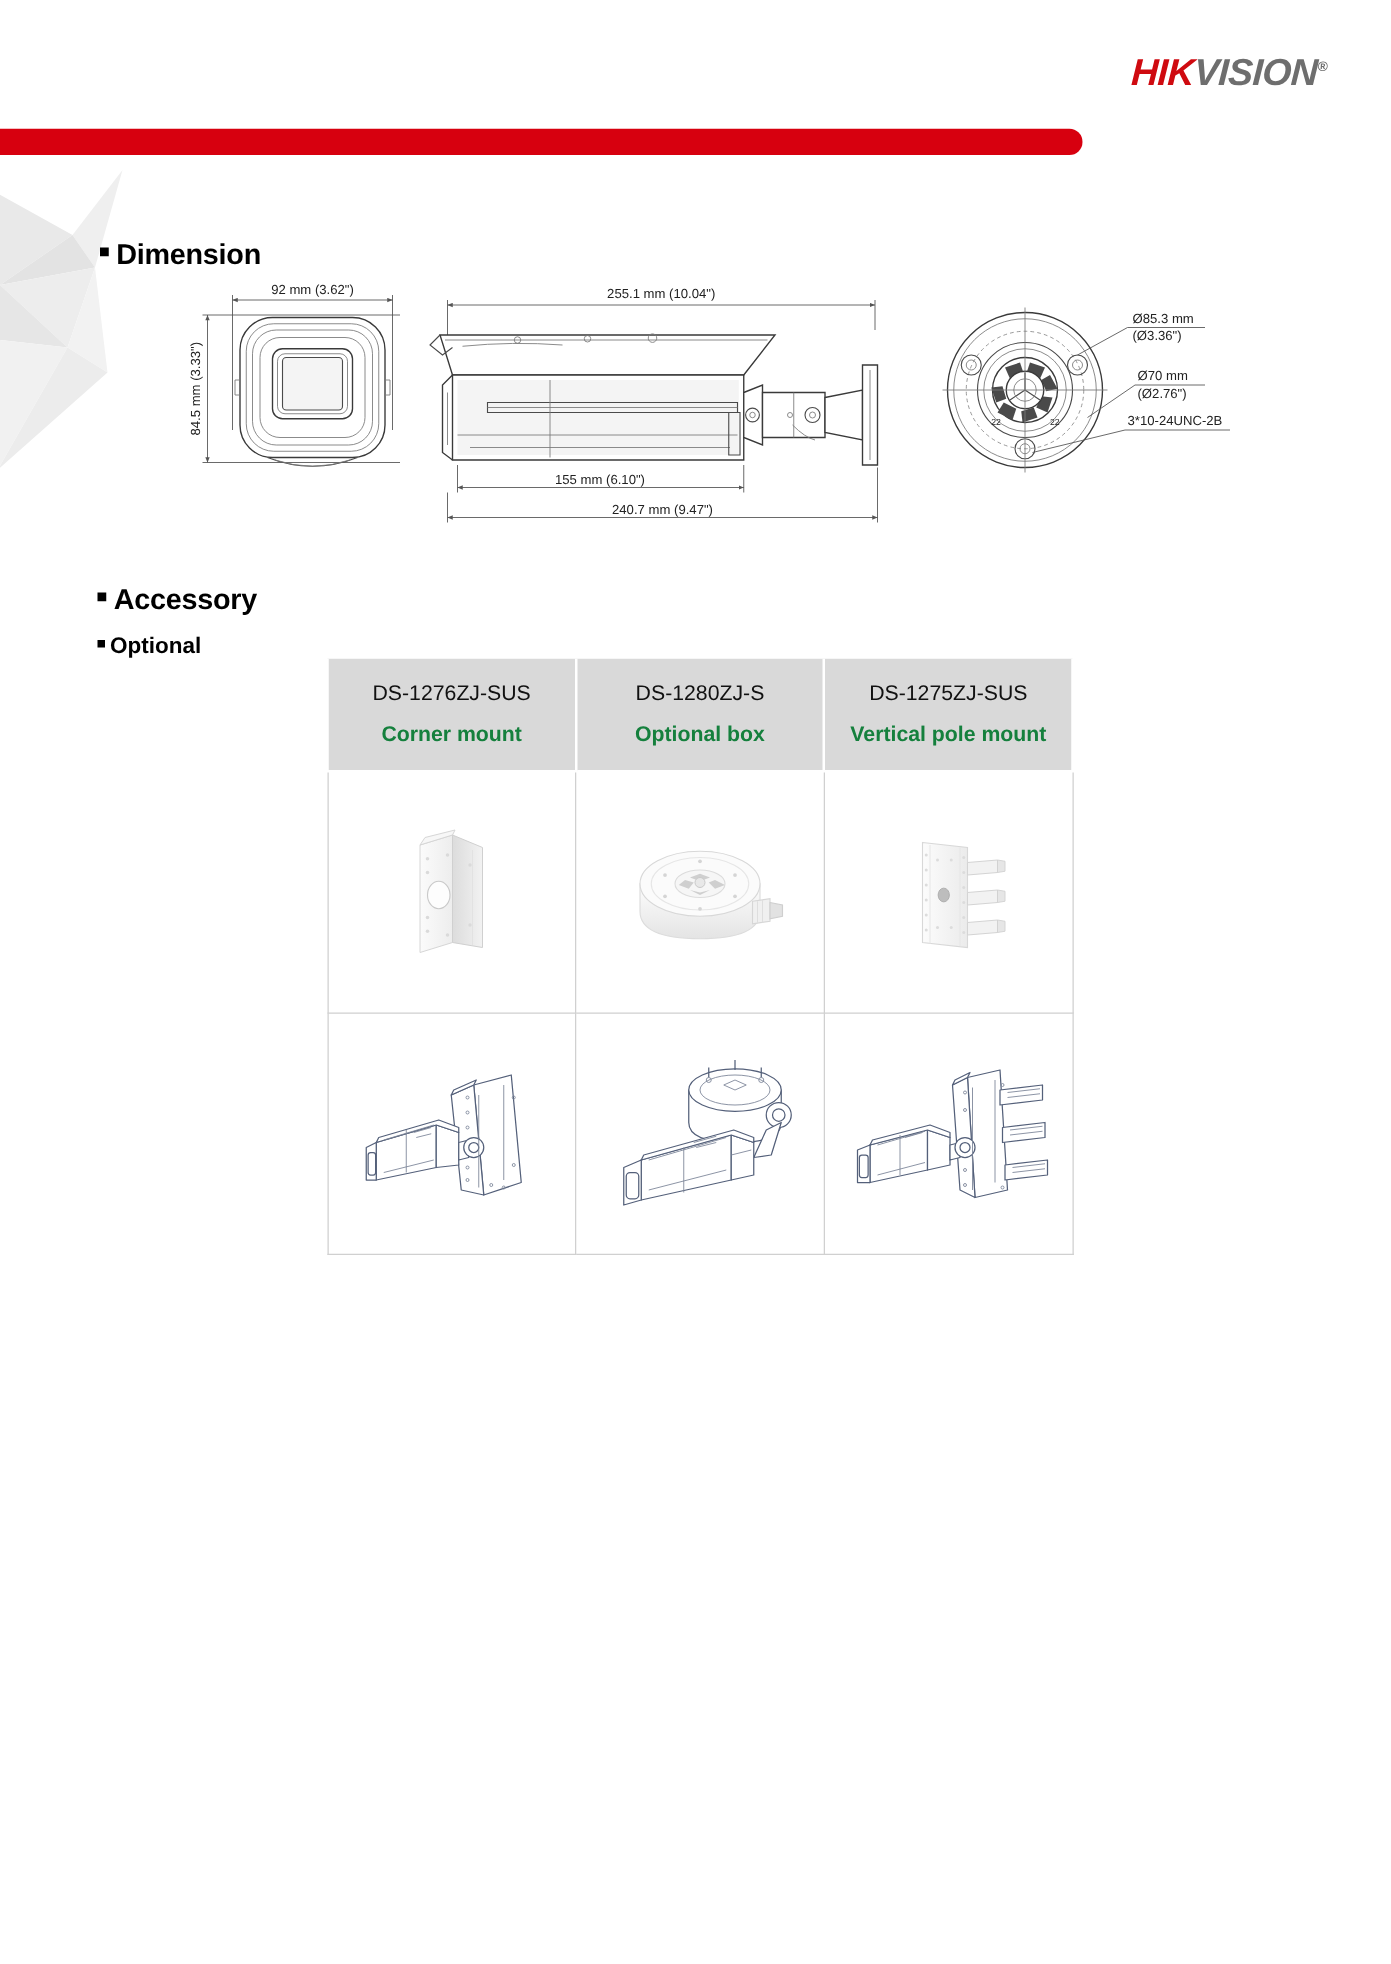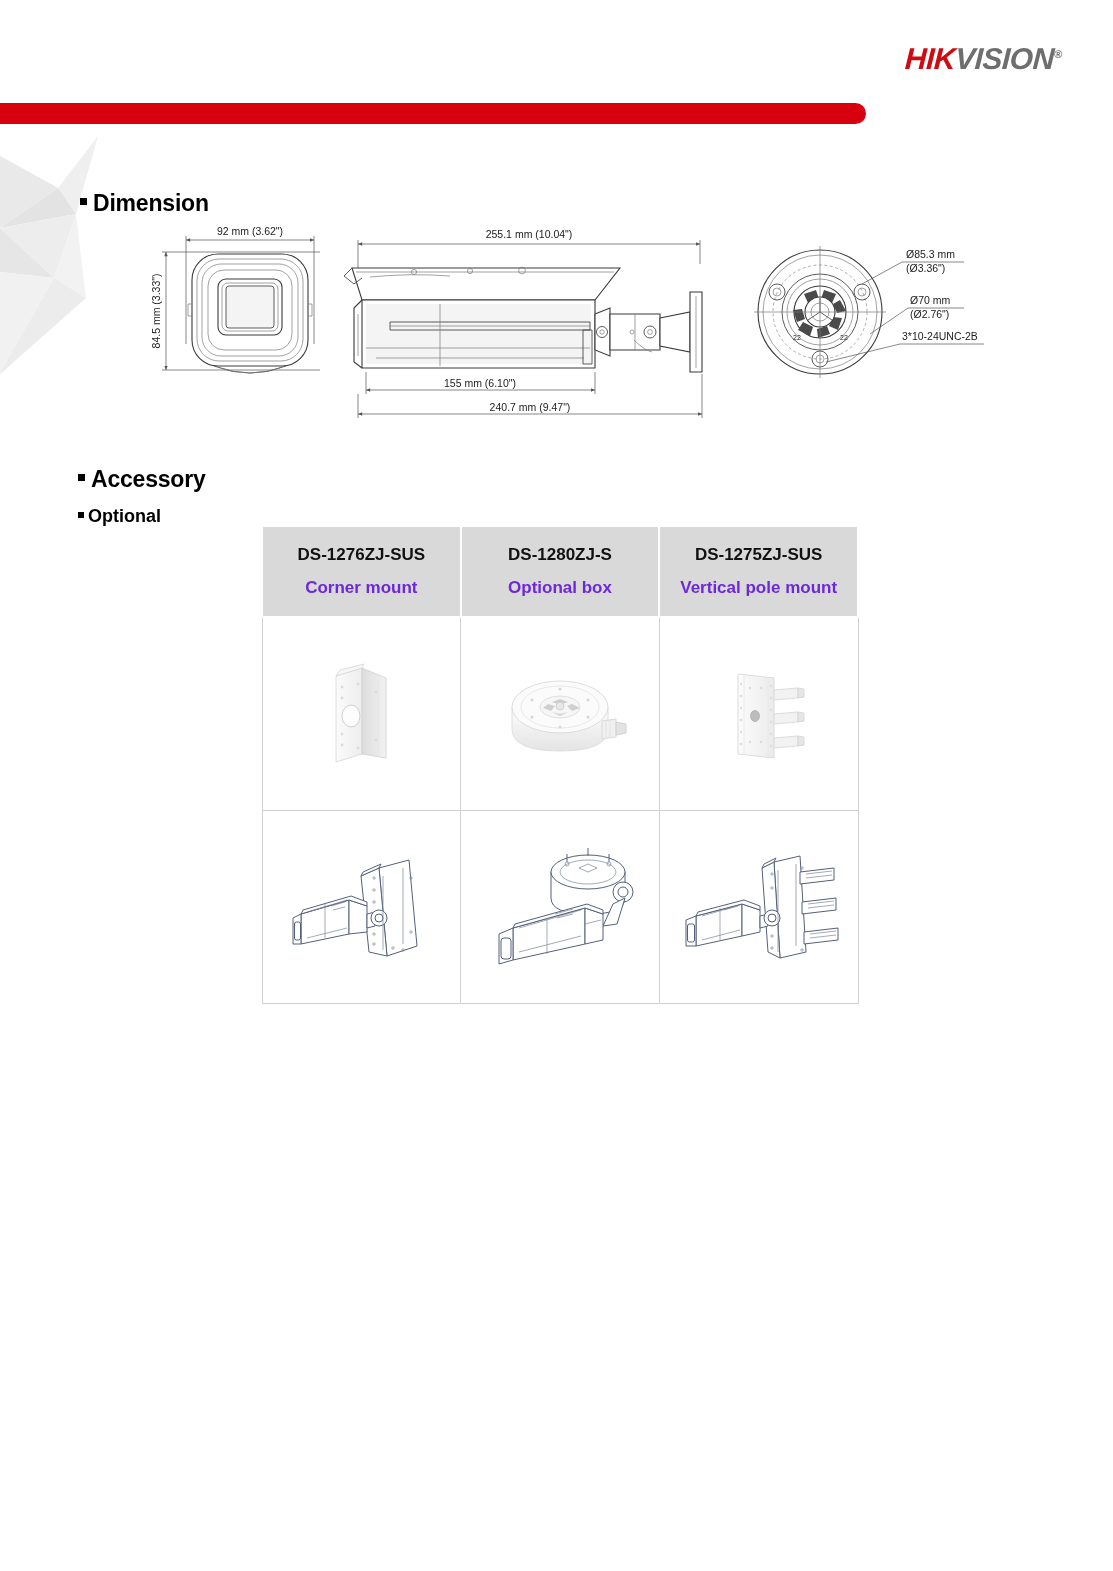--- a/index.html
+++ b/index.html
@@ -118,30 +118,30 @@
   .accessory-table thead th {
     background: #d9d9d9;
     border: 2px solid #ffffff;
     border-top: none;
     height: 90px;
     padding: 8px 4px;
   }
   .acc-model {
     display: block;
     font-size: 17px;
-    font-weight: 700;
+    font-weight: 400;
     color: #111;
     margin-bottom: 13px;
     white-space: nowrap;
   }
   .acc-name {
     display: block;
     font-size: 17px;
     font-weight: 700;
-    color: #6d28d9;
+    color: #15803d;
     white-space: nowrap;
   }
   .row-product td { height: 193px; }
   .row-install td { height: 193px; }
   .cell-art { display: block; margin: 0 auto; }
 </style>
 </head>
 <body>
 
 <div class="page-header">

